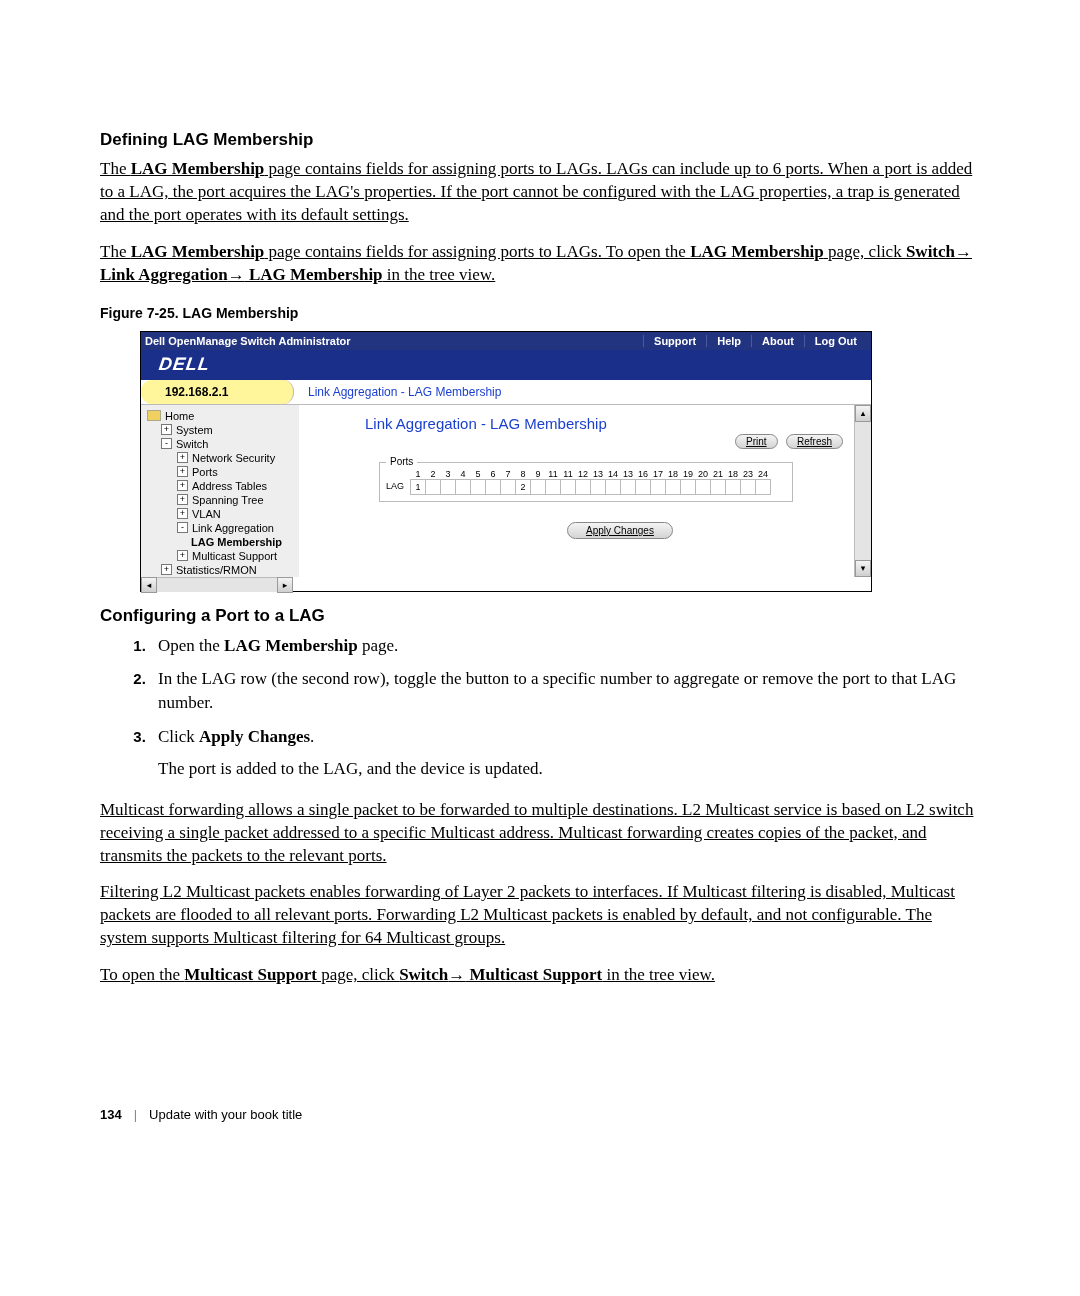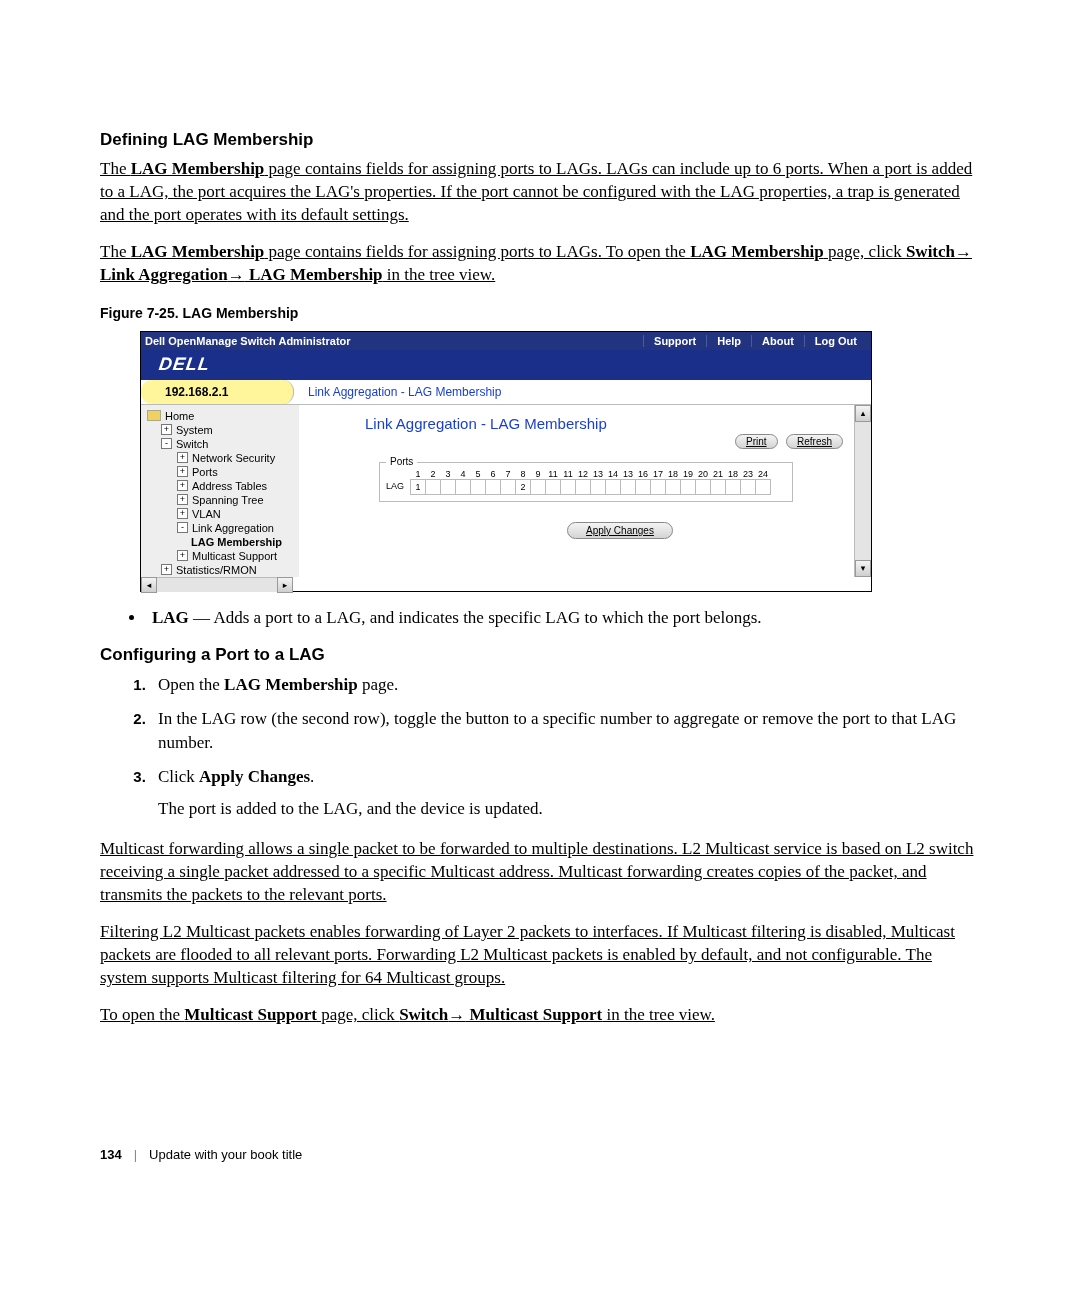--- a/index.html
+++ b/index.html
@@ -413,25 +413,20 @@
     <div class="ss-foot">
       <div class="hscroll-foot">
         <div class="hbtn">◂</div>
         <div style="flex:1"></div>
         <div class="hbtn">▸</div>
       </div>
       <div class="rest"></div>
     </div>
   </div>
 
-  <ul class="bullet-list">
-    <li>
-      <b>LAG</b><span> — Adds a port to a LAG, and indicates the specific LAG to which the port belongs.</span>
-    </li>
-  </ul>
 
   <div class="section-head">Configuring a Port to a LAG</div>
 
   <ol class="steps">
     <li>
       <span>Open the </span><b>LAG Membership</b><span> page.</span>
     </li>
     <li>
       <span>In the LAG row (the second row), toggle the button to a specific number to aggregate or remove the port to that LAG number.</span>
     </li>

